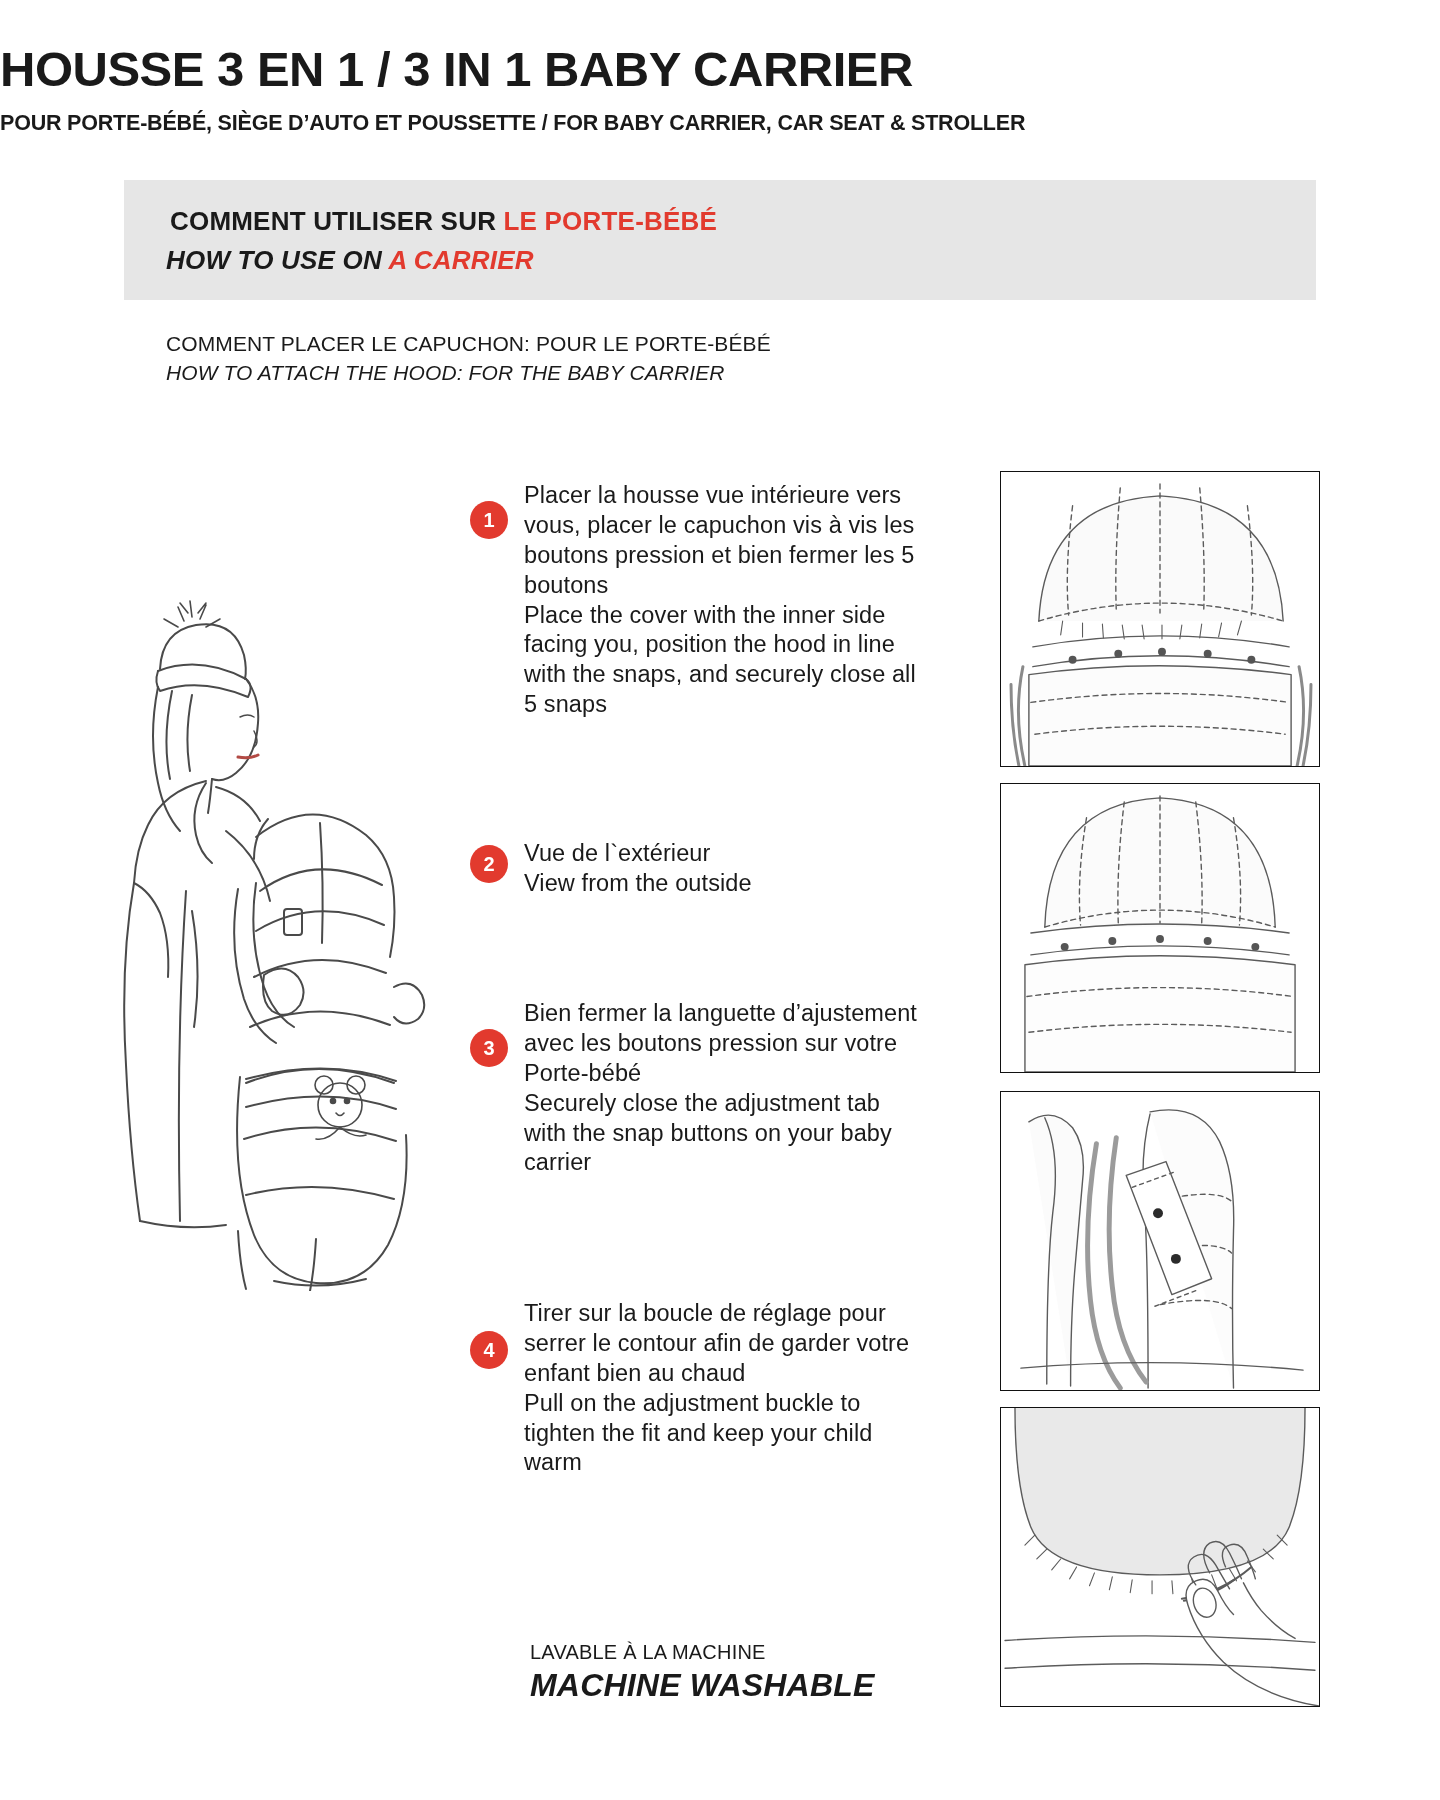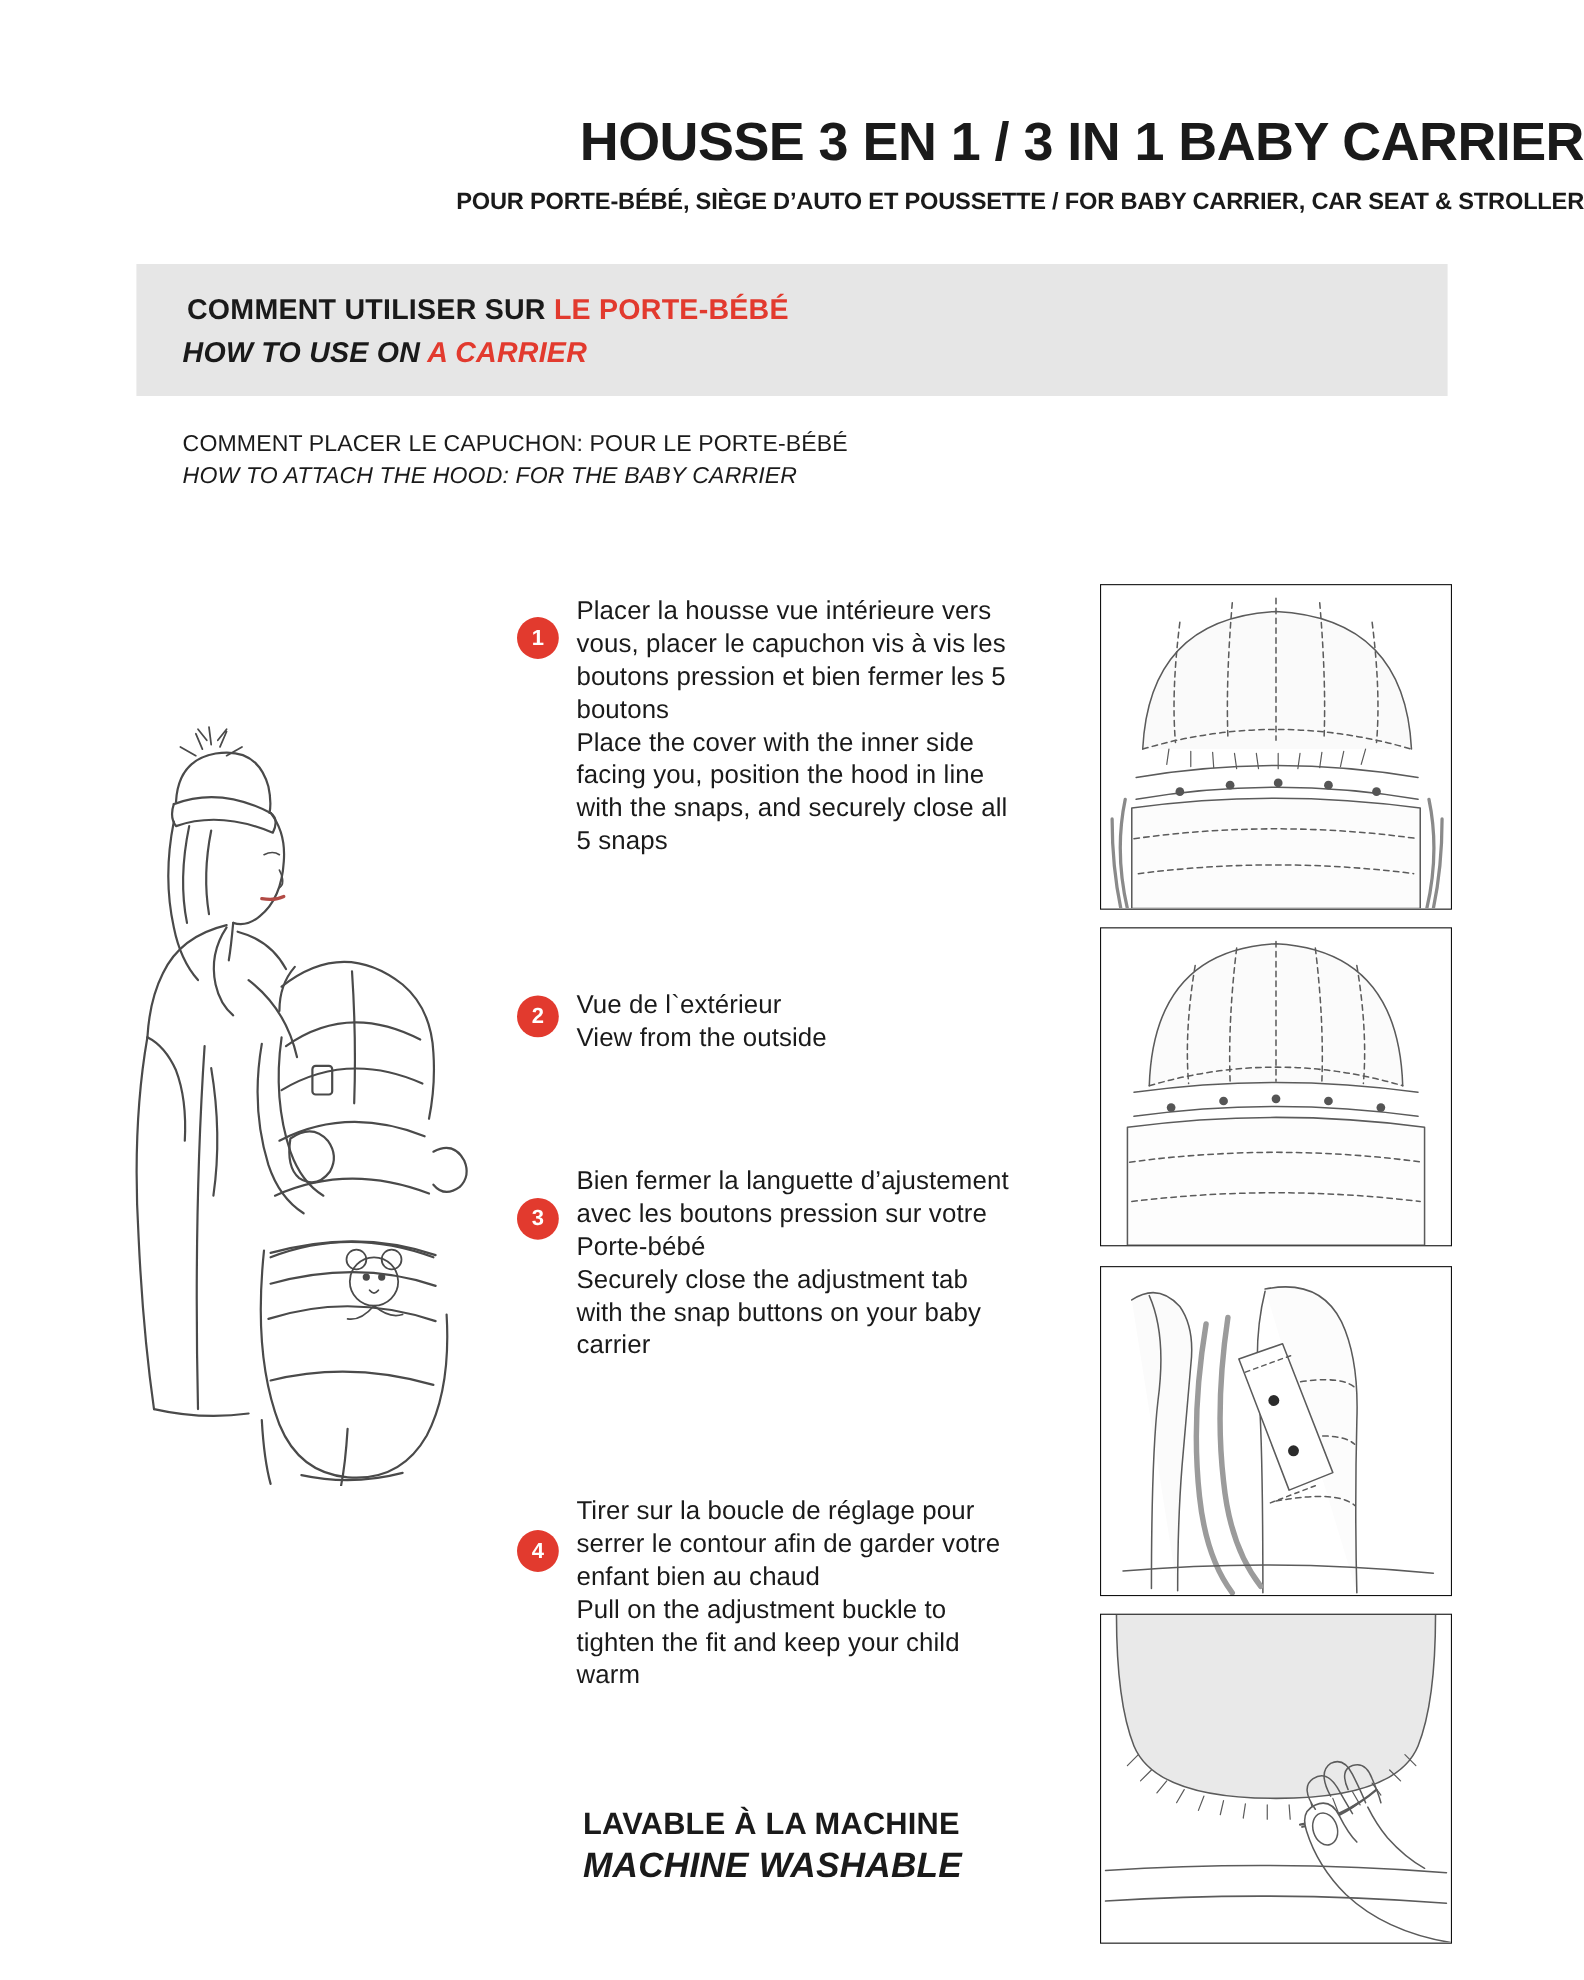--- a/index.html
+++ b/index.html
@@ -13,22 +13,22 @@
   }
   .page {
     position: relative;
     width: 1440px;
     height: 1800px;
     padding: 0;
   }
 
   
   .title-block {
-    text-align: right;
-    padding-top: 104px;
+    text-align: left;
+    padding-top: 44px;
   }
   .main-title {
     font-size: 49px;
     font-weight: bold;
     letter-spacing: -0.5px;
     line-height: 1.05;
     margin: 0;
   }
   .sub-title {
     font-size: 21.5px;
@@ -164,22 +164,22 @@
   .panel svg { display: block; width: 100%; height: 100%; }
 
   
   .washable {
     position: absolute;
     left: 530px;
     top: 1640px;
     line-height: 1.25;
   }
   .washable .fr {
-    font-size: 28px;
-    font-weight: bold;
+    font-size: 20px;
+    font-weight: normal;
     letter-spacing: 0.2px;
     display: block;
   }
   .washable .en {
     font-size: 32px;
     font-weight: bold;
     font-style: italic;
     letter-spacing: 0.2px;
     display: block;
   }

